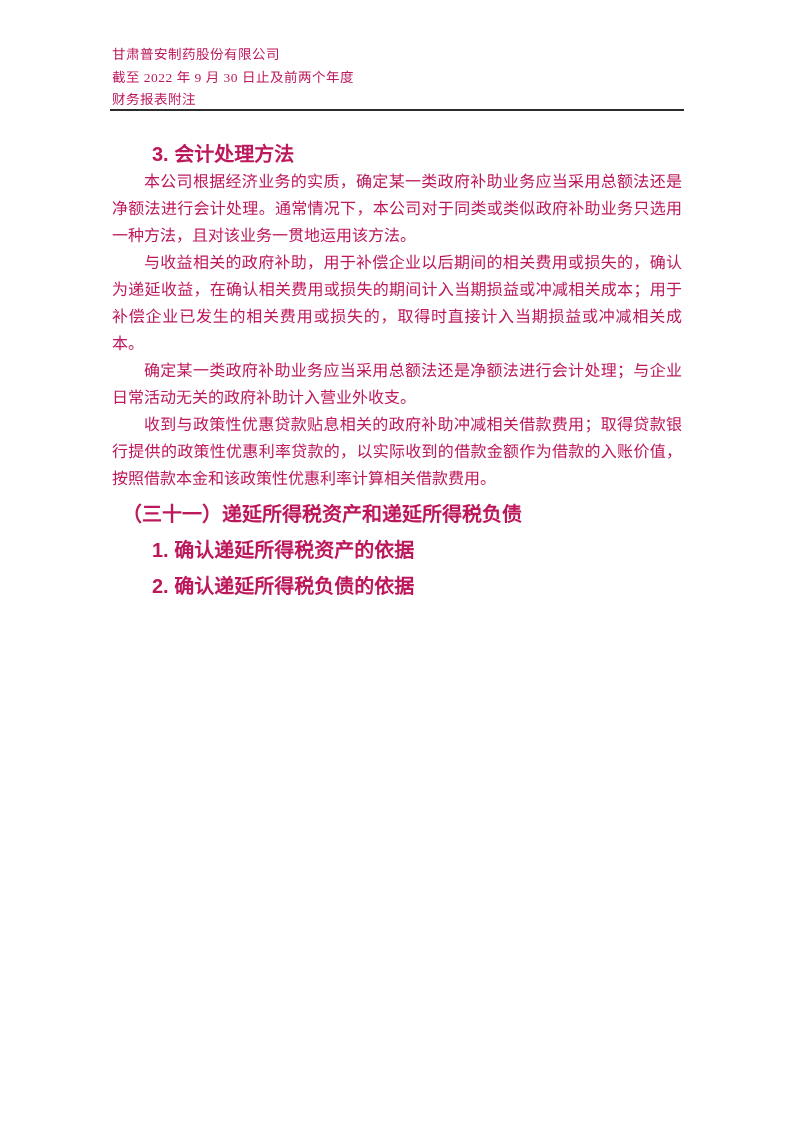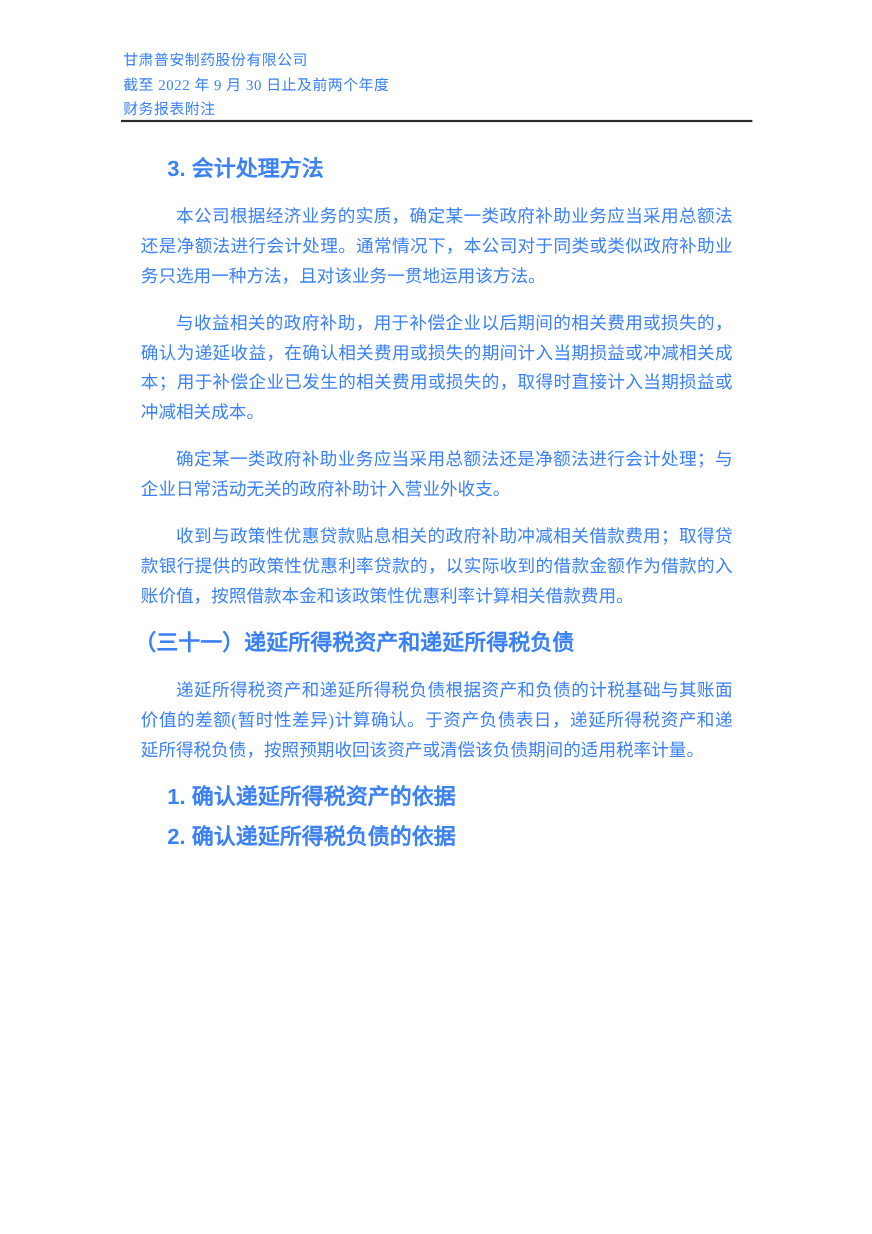--- a/index.html
+++ b/index.html
@@ -5,21 +5,21 @@
   html, body {
     margin: 0;
     padding: 0;
     background: #ffffff;
   }
   .page {
     position: relative;
     width: 793px;
     height: 794px;
     background: #ffffff;
-    color: #3b82f6;
+    color: #be185d;
     font-family: "Liberation Serif", "DejaVu Serif", serif;
     overflow: hidden;
   }
   .doc-header {
     position: absolute;
     top: 44px;
     left: 112px;
     width: 572px;
     font-size: 13.5px;
     line-height: 22.5px;
@@ -39,21 +39,21 @@
   .content {
     position: absolute;
     top: 120px;
     left: 112px;
     width: 570px;
     font-size: 16px;
     line-height: 27px;
     padding-top: 12px;
   }
   .para {
-    margin: 16px;
+    margin: 0;
     text-align: justify;
     text-indent: 2em;
   }
   .h-num {
     margin: 9px 0 0 0;
     font-family: "Liberation Sans", "DejaVu Sans", sans-serif;
     font-weight: bold;
     font-size: 20px;
     text-indent: 2em;
   }
@@ -87,20 +87,19 @@
 
   <div class="header-rule"></div>
 
   <div class="content">
     <div class="h-num">3. 会计处理方法</div>
     <p class="para">本公司根据经济业务的实质，确定某一类政府补助业务应当采用总额法还是净额法进行会计处理。通常情况下，本公司对于同类或类似政府补助业务只选用一种方法，且对该业务一贯地运用该方法。</p>
     <p class="para">与收益相关的政府补助，用于补偿企业以后期间的相关费用或损失的，确认为递延收益，在确认相关费用或损失的期间计入当期损益或冲减相关成本；用于补偿企业已发生的相关费用或损失的，取得时直接计入当期损益或冲减相关成本。</p>
     <p class="para">确定某一类政府补助业务应当采用总额法还是净额法进行会计处理；与企业日常活动无关的政府补助计入营业外收支。</p>
     <p class="para">收到与政策性优惠贷款贴息相关的政府补助冲减相关借款费用；取得贷款银行提供的政策性优惠利率贷款的，以实际收到的借款金额作为借款的入账价值，按照借款本金和该政策性优惠利率计算相关借款费用。</p>
     <div class="h-paren">（三十一）递延所得税资产和递延所得税负债</div>
-    <p class="para">递延所得税资产和递延所得税负债根据资产和负债的计税基础与其账面价值的差额(暂时性差异)计算确认。于资产负债表日，递延所得税资产和递延所得税负债，按照预期收回该资产或清偿该负债期间的适用税率计量。</p>
     <div class="h-num">1. 确认递延所得税资产的依据</div>
     <div class="h-num">2. 确认递延所得税负债的依据</div>
   </div>
 
   <div class="doc-footer">财务报表附注 第 37 页</div>
 
 </div>
 
 </body></html>

